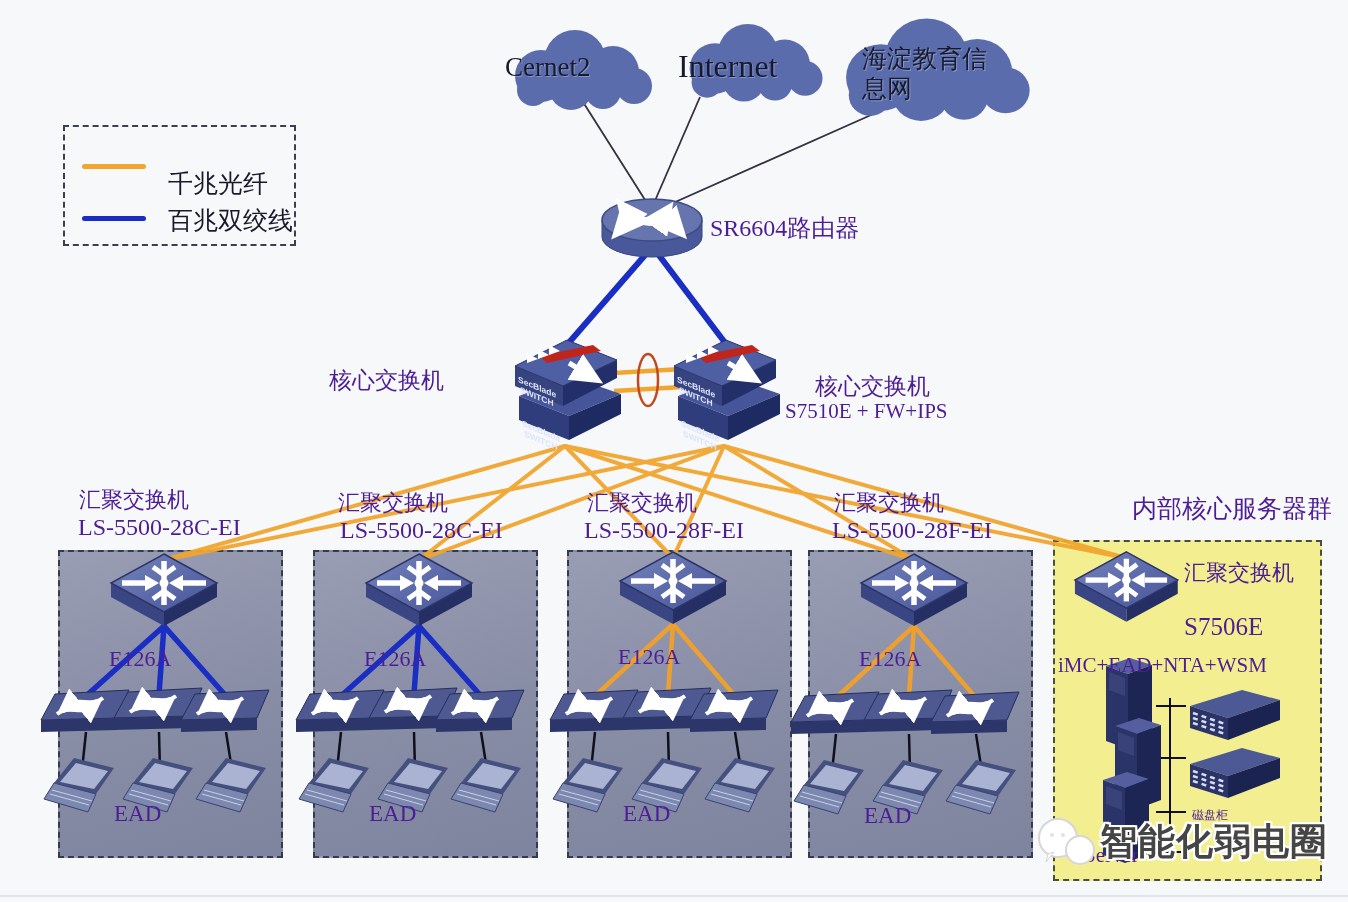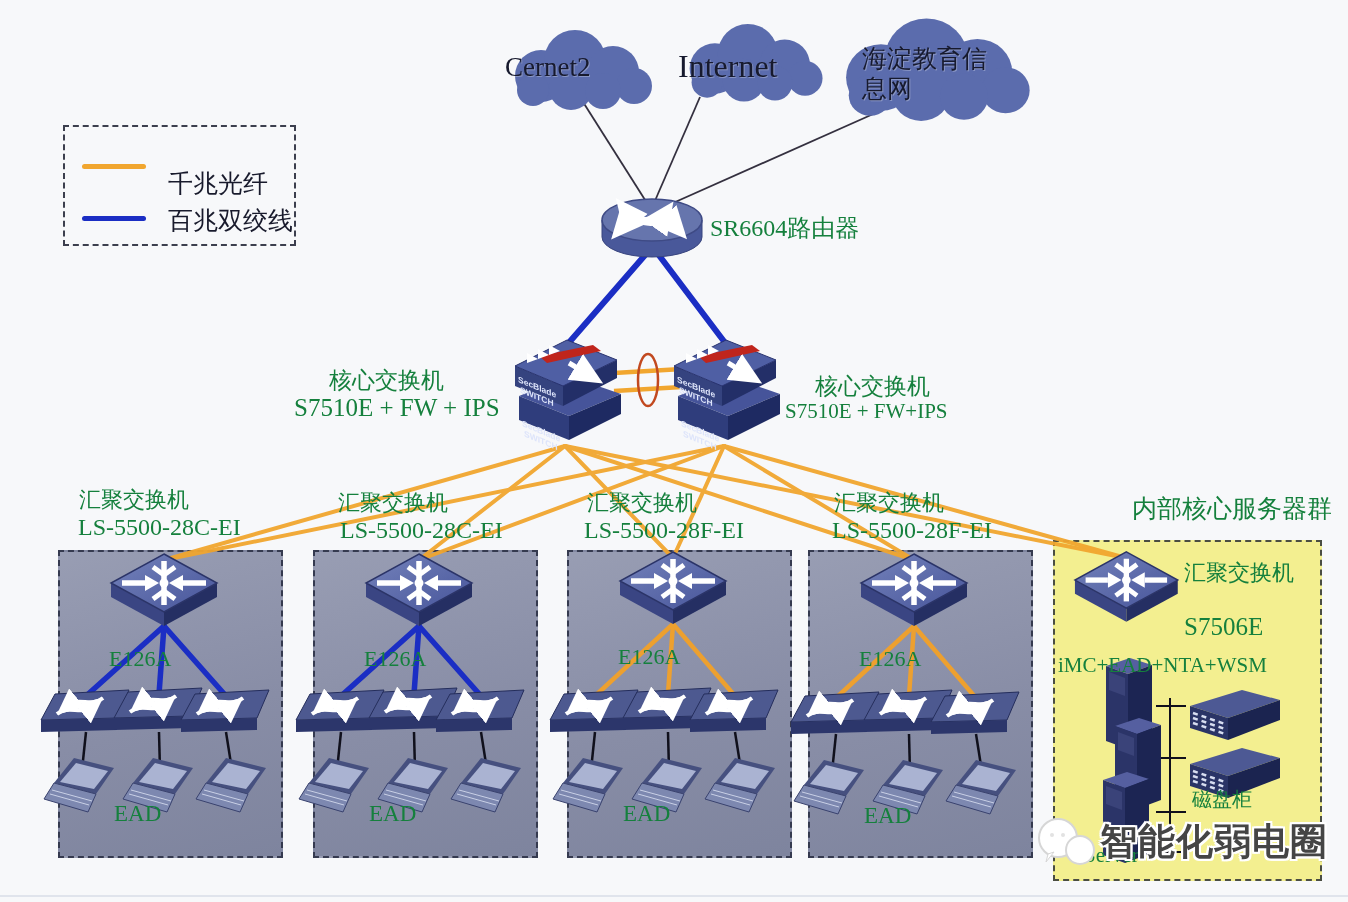--- a/index.html
+++ b/index.html
@@ -2,21 +2,21 @@
 <html><head>
 <meta charset="utf-8">
 <style>
   html,body{margin:0;padding:0;background:#eceef2;}
   .stage{
     position:relative;width:1348px;height:902px;margin:0 auto;
     background:#f7f8fa;overflow:hidden;
     font-family:"Liberation Serif","DejaVu Serif",serif;
     color:#181a2c;
   }
-  .lbl{position:absolute;color:#15803d;line-height:1.18;white-space:nowrap;}
+  .lbl{position:absolute;color:#4c1d95;line-height:1.18;white-space:nowrap;}
   .ctr{text-align:left;}
   .wrap{white-space:normal;}
   
   .legend{position:absolute;left:63px;top:125px;width:229px;height:117px;border:2px dashed #3c3f4e;background:transparent;}
   .legend-line{position:absolute;width:64px;height:5px;border-radius:3px;}
   .legend-line.fiber{left:17px;top:37px;background:#F1A62F;}
   .legend-line.tp{left:17px;top:89px;background:#1B2EC4;}
   .legend-text{position:absolute;left:103px;font-size:25px;}
   
   .panel{
@@ -280,21 +280,20 @@
     <div class="legend-text" style="top:77px;text-align:center;">百兆双绞线</div>
   </div>
 
   <div class="lbl ctr cloud-lbl" style="left:505px;top:52px;width:148px;font-size:27px;">Cernet2</div>
   <div class="lbl ctr cloud-lbl" style="left:678px;top:48px;width:140px;font-size:32px;">Internet</div>
   <div class="lbl ctr cloud-lbl wrap" style="left:862px;top:44px;width:135px;font-size:25px;white-space:normal;">海淀教育信息网</div>
 
   <div class="lbl" style="left:710px;top:214px;font-size:24px;">SR6604路由器</div>
 
   <div class="lbl ctr" style="left:329px;top:367px;width:150px;font-size:23px;">核心交换机</div>
-  <div class="lbl ctr" style="left:294px;top:393px;width:220px;font-size:25px;">S7510E + FW + IPS</div>
   <div class="lbl ctr" style="left:815px;top:373px;width:150px;font-size:23px;">核心交换机</div>
   <div class="lbl ctr" style="left:785px;top:399px;width:210px;font-size:21px;">S7510E + FW+IPS</div>
 
   <div class="lbl" style="left:79px;top:487px;font-size:22px;">汇聚交换机</div>
   <div class="lbl" style="left:78px;top:513px;font-size:24px;">LS-5500-28C-EI</div>
   <div class="lbl" style="left:338px;top:490px;font-size:22px;">汇聚交换机</div>
   <div class="lbl" style="left:340px;top:516px;font-size:24px;">LS-5500-28C-EI</div>
   <div class="lbl" style="left:587px;top:490px;font-size:22px;">汇聚交换机</div>
   <div class="lbl" style="left:584px;top:516px;font-size:24px;">LS-5500-28F-EI</div>
   <div class="lbl" style="left:834px;top:490px;font-size:22px;">汇聚交换机</div>
@@ -307,21 +306,21 @@
 
   <div class="lbl ctr" style="left:114px;top:800px;width:100px;font-size:23px;">EAD</div>
   <div class="lbl ctr" style="left:369px;top:800px;width:100px;font-size:23px;">EAD</div>
   <div class="lbl ctr" style="left:623px;top:800px;width:100px;font-size:23px;">EAD</div>
   <div class="lbl ctr" style="left:864px;top:802px;width:100px;font-size:23px;">EAD</div>
 
   <div class="lbl" style="left:1132px;top:494px;font-size:25px;">内部核心服务器群</div>
   <div class="lbl" style="left:1184px;top:560px;font-size:22px;">汇聚交换机</div>
   <div class="lbl" style="left:1184px;top:612px;font-size:25px;">S7506E</div>
   <div class="lbl ctr" style="left:1058px;top:621px;width:260px;font-size:21px;margin-top:32px;">iMC+EAD+NTA+WSM</div>
-  <div class="lbl" style="left:1192px;top:788px;font-size:20px;">磁盘柜</div>
+  <div class="lbl" style="left:1192px;top:808px;font-size:12px;">磁盘柜</div>
   <div class="lbl" style="left:1084px;top:843px;font-size:21px;">Server</div>
 
   <div class="wm">
     <svg width="68" height="64" viewBox="0 0 68 64">
       <circle cx="26" cy="28" r="19" fill="#ffffff" stroke="#d6d6d6" stroke-width="2"></circle>
       <circle cx="48" cy="40" r="14" fill="#ffffff" stroke="#d6d6d6" stroke-width="2"></circle>
       <polygon points="16,44 22,42 14,52" fill="#ffffff" stroke="#d6d6d6" stroke-width="1"></polygon>
       <circle cx="20" cy="25" r="2" fill="#e2e2e2"></circle>
       <circle cx="31" cy="25" r="2" fill="#e2e2e2"></circle>
     </svg>

